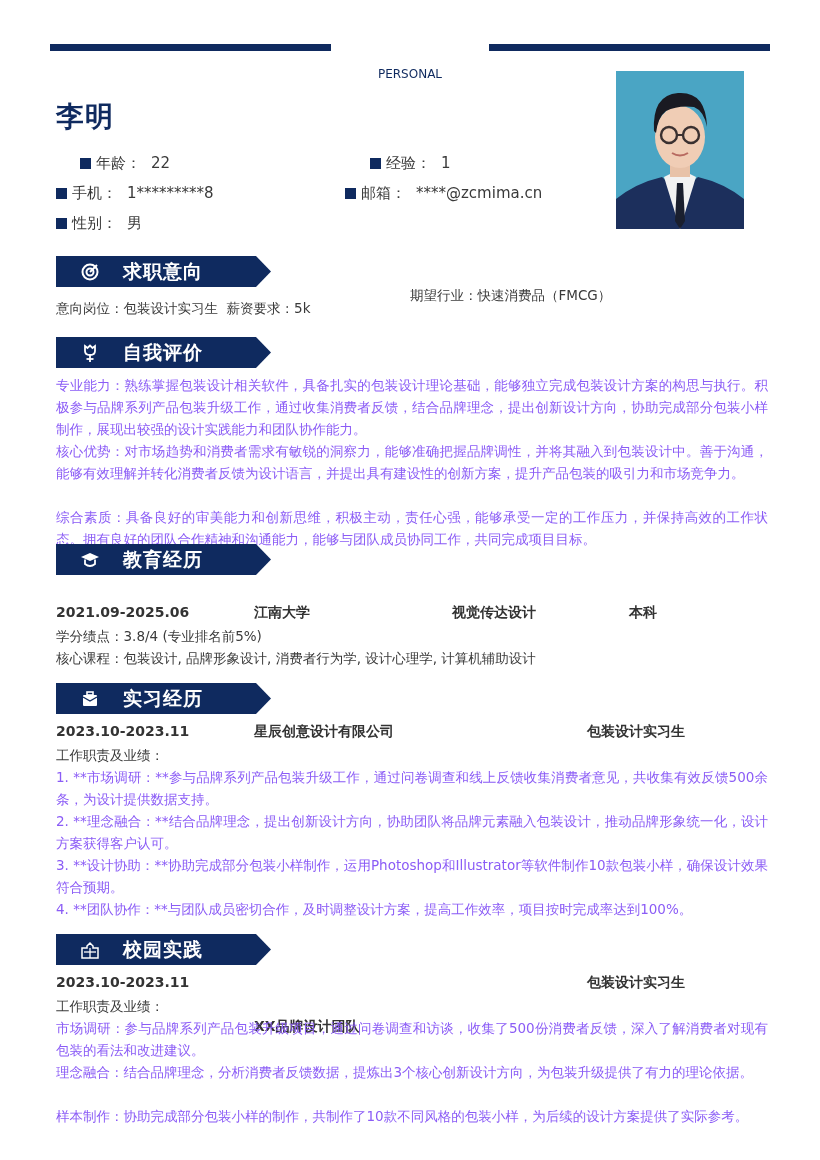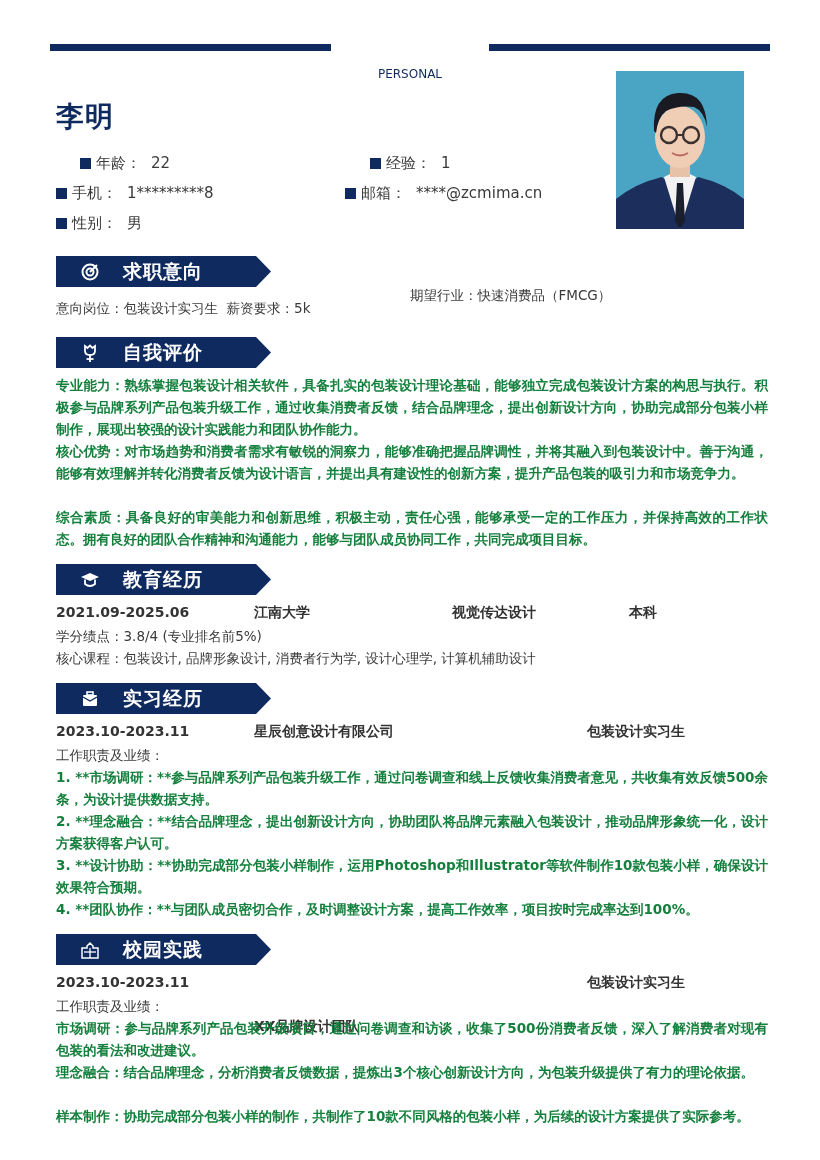--- a/index.html
+++ b/index.html
@@ -21,21 +21,21 @@
   .info .lbl { margin-right: 10px; }
 
   .photo { position: absolute; left: 616px; top: 71px; width: 128px; height: 158px; background: #4aa5c4; overflow: hidden; }
 
   .sec-head { position: absolute; left: 56px; width: 215px; height: 31px; }
   .sec-head svg.bg { position: absolute; left: 0; top: 0; }
   .sec-head .ico { position: absolute; left: 24px; top: 6px; width: 20px; height: 20px; }
   .sec-head .txt { position: absolute; left: 67px; top: 0; line-height: 31px; font-size: 19px; font-weight: bold; color: #ffffff; letter-spacing: 1px; }
 
   .line-text { position: absolute; left: 56px; font-size: 13.5px; color: #3a3a3a; line-height: 22px; white-space: nowrap; }
-  .para { position: absolute; left: 56px; width: 712px; font-size: 13.5px; color: #15803d; line-height: 22px; text-align: justify; word-break: break-all; font-weight: bold; }
+  .para { position: absolute; left: 56px; width: 712px; font-size: 13.5px; color: #8b5cf6; line-height: 22px; text-align: justify; word-break: break-all; }
   .row-bold { position: absolute; font-size: 14px; font-weight: bold; color: #333333; line-height: 22px; white-space: nowrap; }
 </style>
 </head>
 <body>
 
 <div class="title-bar">
   <div class="line left"></div>
   <div class="line right"></div>
 </div>
 <div class="subtitle">PERSONAL</div>
@@ -117,21 +117,21 @@
     <path d="M5 3 L7.5 5 L10 2.5 L12.5 5 L15 3 L15 8 Q15 12 10 12 Q5 12 5 8 Z" fill="none" stroke="#fff" stroke-width="1.8"></path>
     <line x1="10" y1="12" x2="10" y2="19" stroke="#fff" stroke-width="1.8"></line>
     <line x1="6.5" y1="16" x2="13.5" y2="16" stroke="#fff" stroke-width="1.8"></line>
   </svg>
   <div class="txt">自我评价</div>
 </div>
 <div class="para" style="top:374px;">专业能力：熟练掌握包装设计相关软件，具备扎实的包装设计理论基础，能够独立完成包装设计方案的构思与执行。积极参与品牌系列产品包装升级工作，通过收集消费者反馈，结合品牌理念，提出创新设计方向，协助完成部分包装小样制作，展现出较强的设计实践能力和团队协作能力。</div>
 <div class="para" style="top:440px;">核心优势：对市场趋势和消费者需求有敏锐的洞察力，能够准确把握品牌调性，并将其融入到包装设计中。善于沟通，能够有效理解并转化消费者反馈为设计语言，并提出具有建设性的创新方案，提升产品包装的吸引力和市场竞争力。</div>
 <div class="para" style="top:506px;">综合素质：具备良好的审美能力和创新思维，积极主动，责任心强，能够承受一定的工作压力，并保持高效的工作状态。拥有良好的团队合作精神和沟通能力，能够与团队成员协同工作，共同完成项目目标。</div>
 
-<div class="sec-head" style="top:564px;">
+<div class="sec-head" style="top:544px;">
   <svg class="bg" width="215" height="31" viewBox="0 0 215 31">
       <path d="M0 0 H200 L215 15.5 L200 31 H0 Z" fill="#0f2a5f"></path>
     </svg>
   <svg class="ico" viewBox="0 0 20 20">
     <path d="M1 7 L10 3 L19 7 L10 11 Z" fill="#fff"></path>
     <path d="M5 9.5 L5 14 Q10 18 15 14 L15 9.5" fill="none" stroke="#fff" stroke-width="1.8"></path>
   </svg>
   <div class="txt">教育经历</div>
 </div>
 <div class="row-bold" style="top:601px; left:56px;">2021.09-2025.06</div>

